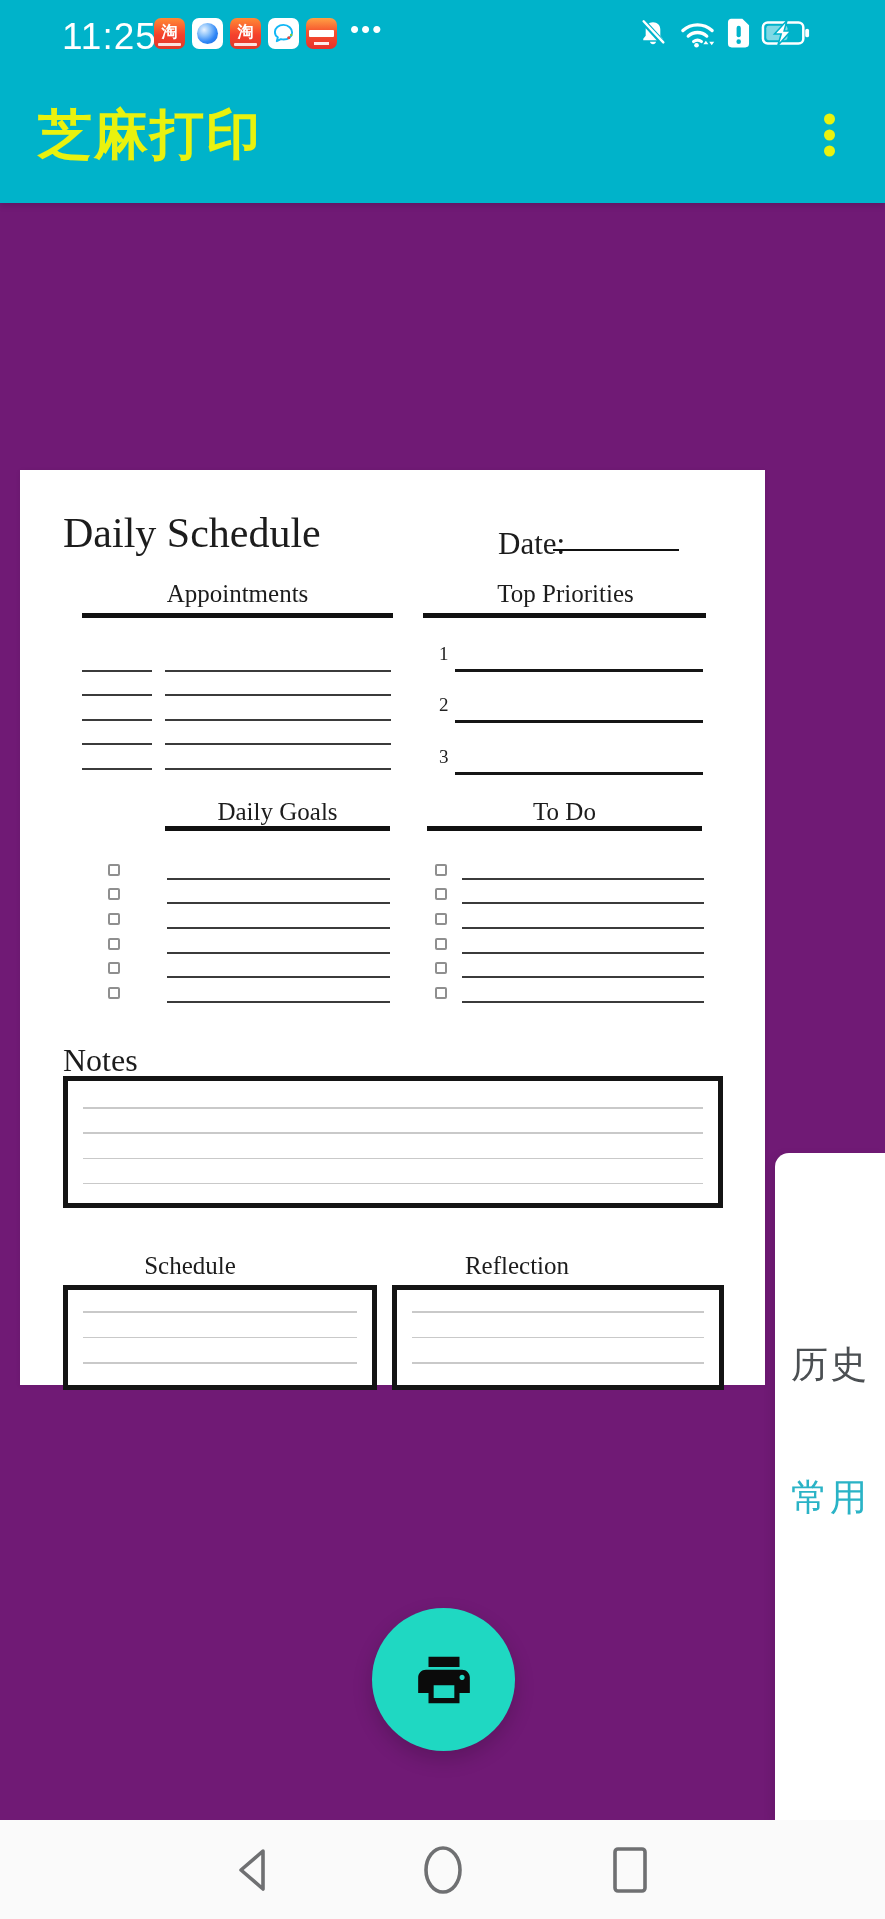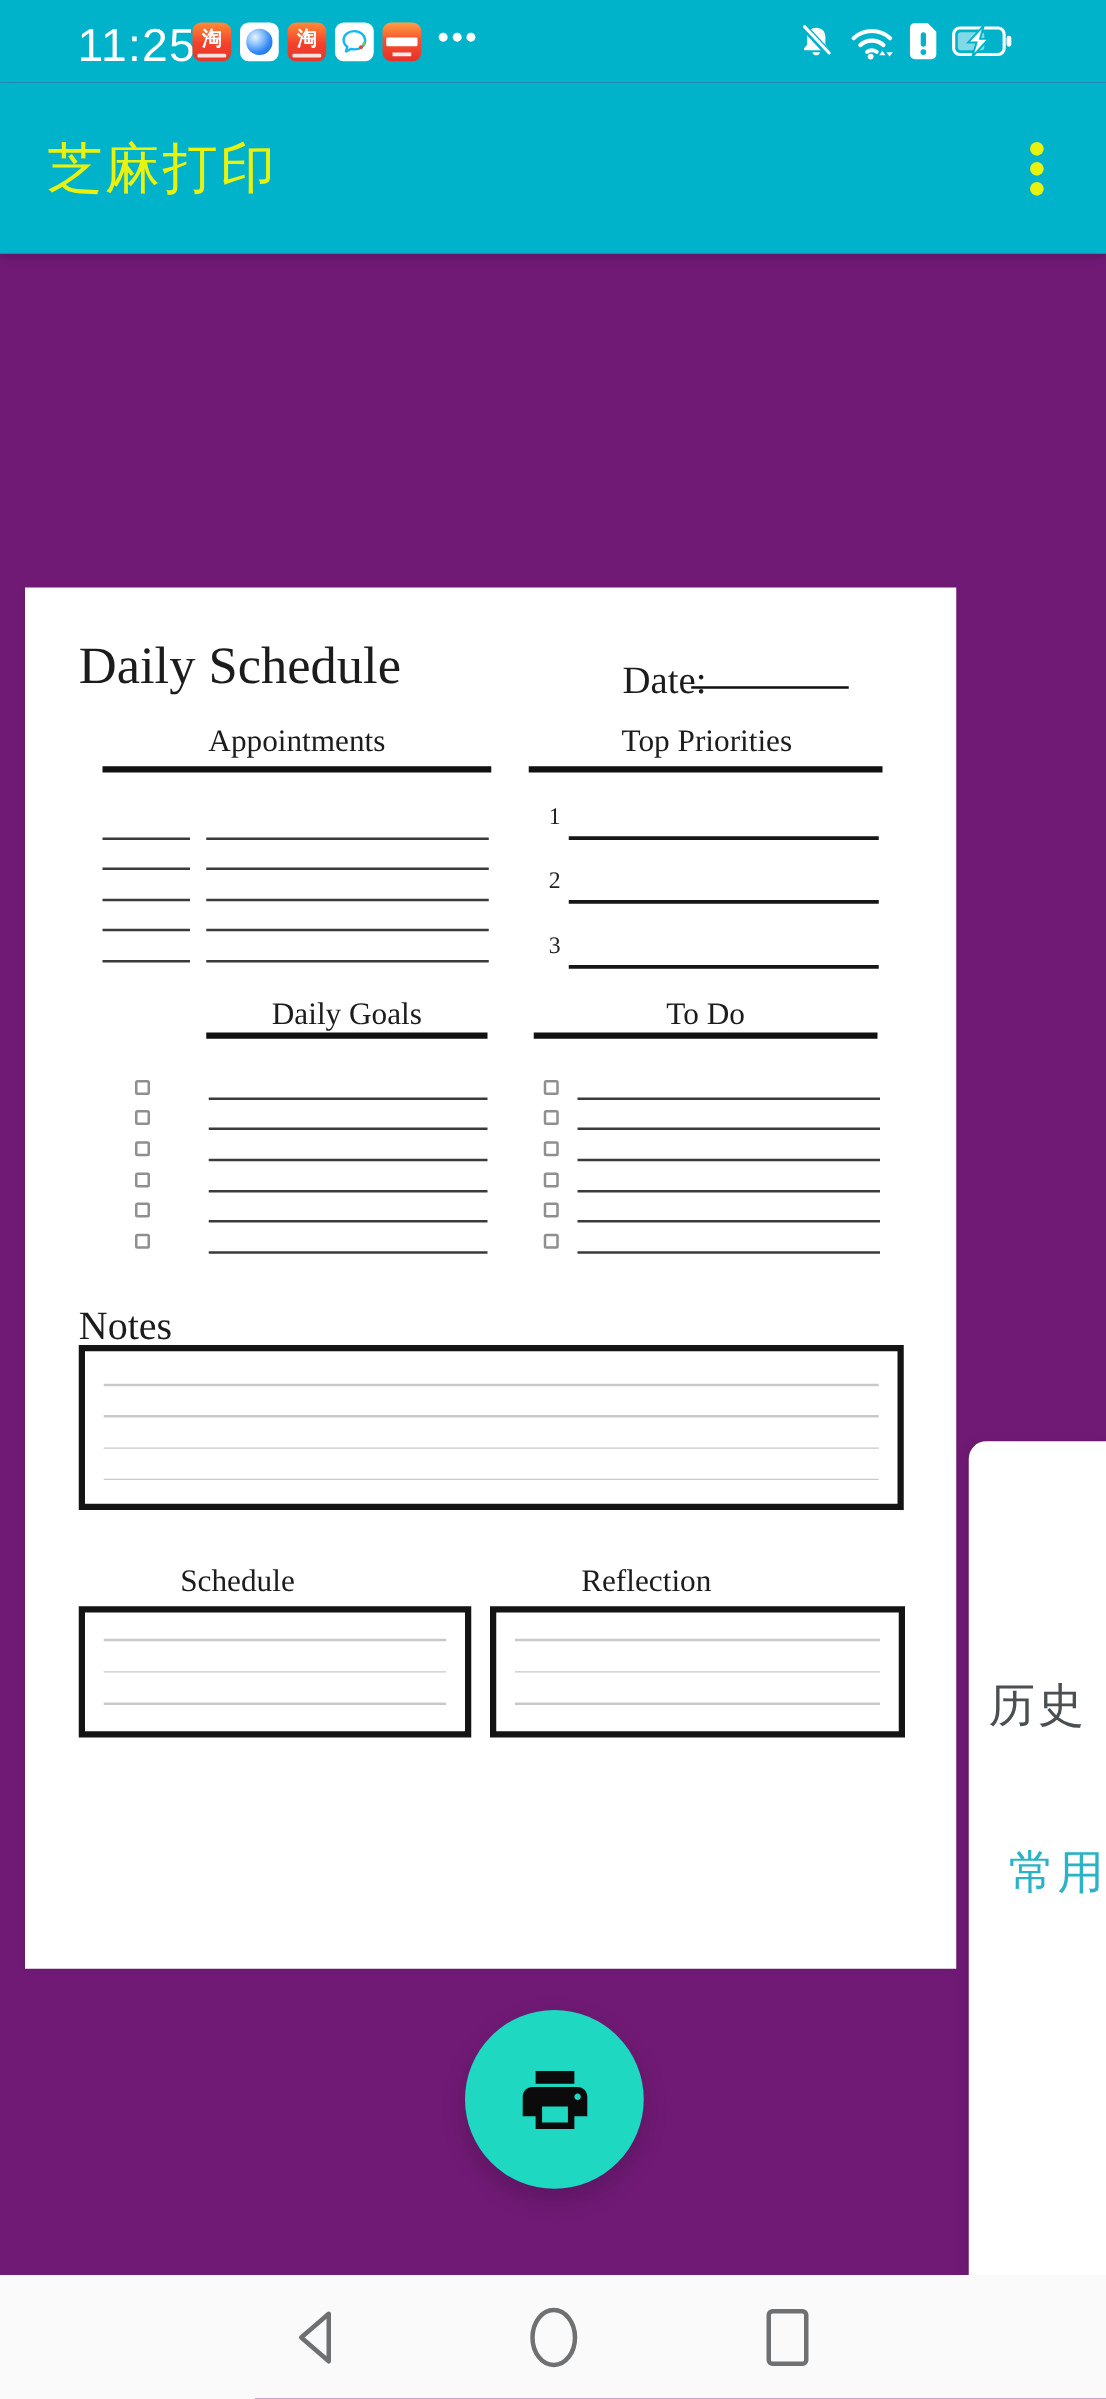--- a/index.html
+++ b/index.html
@@ -22,26 +22,26 @@
   .app-news{background:linear-gradient(180deg,#FFA143 0%,#F6502E 45%,#E8302A 100%);}
   .app-news .band{position:absolute;left:3px;right:3px;top:12px;height:7px;background:#fff;border-radius:1px;}
   .app-news::after{content:"";position:absolute;left:8px;right:8px;bottom:4px;height:2.5px;background:rgba(255,255,255,.9);}
   .dots{color:#fff;font-size:26px;line-height:1;letter-spacing:2px;margin-left:6px;padding-bottom:8px;}
   .sb-sys{position:absolute;right:74px;top:0;height:66px;display:flex;align-items:center;gap:11px;}
 
   
   .app-bar{position:absolute;top:66px;left:0;right:0;height:137px;background:#00B3CA;
            box-shadow:0 3px 6px rgba(0,0,0,.15);z-index:4;}
   .app-title{position:absolute;left:38px;top:50%;transform:translateY(-50%);
-             font-size:44px;font-weight:400;color:#E9F20E;letter-spacing:2px;}
+             font-size:54px;font-weight:700;color:#E9F20E;letter-spacing:2px;}
   .kebab{position:absolute;right:42px;top:50%;transform:translateY(-50%);display:flex;flex-direction:column;gap:5px;padding:8px;cursor:pointer;}
   .kebab i{width:11px;height:11px;border-radius:50%;background:#E9F20E;}
 
   
-  .paper{position:absolute;left:20px;top:470px;width:745px;height:1105px;background:#fff;
+  .paper{position:absolute;left:20px;top:470px;width:745px;height:915px;background:#fff;
          box-shadow:0 1px 5px rgba(0,0,0,.07);color:#1C1C1C;
          font-family:"Liberation Serif",serif;}
   .paper *{box-sizing:border-box;}
   .doc-title{position:absolute;left:43px;top:40px;font-size:42px;line-height:1.1;}
   .date-label{position:absolute;left:478px;top:56px;font-size:31px;}
   .date-line{position:absolute;left:533px;top:79px;width:126px;height:2px;background:#111;}
   .col-head{position:absolute;font-size:25px;text-align:center;}
   .head-rule{position:absolute;height:5px;background:#111;}
   #appt-head{left:62px;width:311px;top:110px;}
   #pri-head {left:405px;width:281px;top:110px;}
@@ -80,21 +80,21 @@
   #grat-label{left:43px;width:254px;top:782px;}
   #refl-label{left:372px;width:250px;top:782px;}
   #grat-box{left:43px;top:815px;width:314px;height:105px;}
   #refl-box{left:372px;top:815px;width:332px;height:105px;}
 
   
   .side-panel{position:absolute;left:775px;top:1153px;width:110px;height:667px;background:#fff;
               border-top-left-radius:14px;box-shadow:-4px 2px 10px rgba(0,0,0,.07);z-index:2;}
   .tab{position:absolute;left:0;width:100%;text-align:center;font-size:37px;line-height:1;cursor:pointer;letter-spacing:2px;}
   .tab-history{top:157px;color:#4B4F52;margin-top:36px;}
-  .tab-common {top:326px;color:#2AB3C6;text-align:right;}
+  .tab-common {top:326px;color:#2AB3C6;}
 
   
   .fab{position:absolute;left:372px;top:1608px;width:143px;height:143px;border-radius:50%;
        background:#1FD8C2;box-shadow:0 8px 20px rgba(0,0,0,.18);
        display:flex;align-items:center;justify-content:center;cursor:pointer;z-index:3;}
 
   
   .nav-bar{position:absolute;left:0;right:0;top:1820px;height:99px;background:#FAFAFA;z-index:6;}
   .nav-icon{position:absolute;top:50%;transform:translate(-50%,-50%);cursor:pointer;}
   #nav-back{left:252px;}

